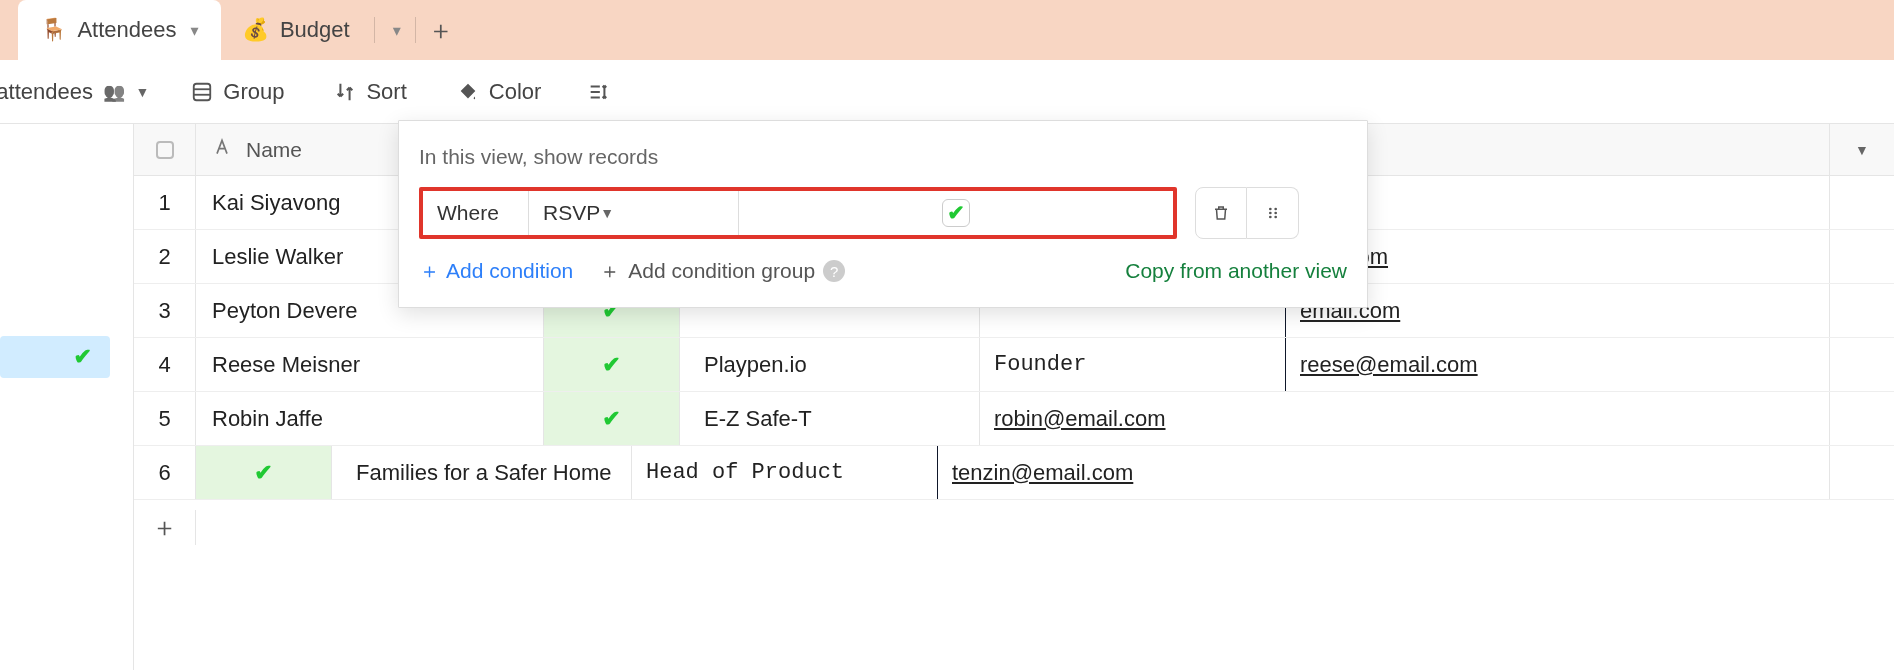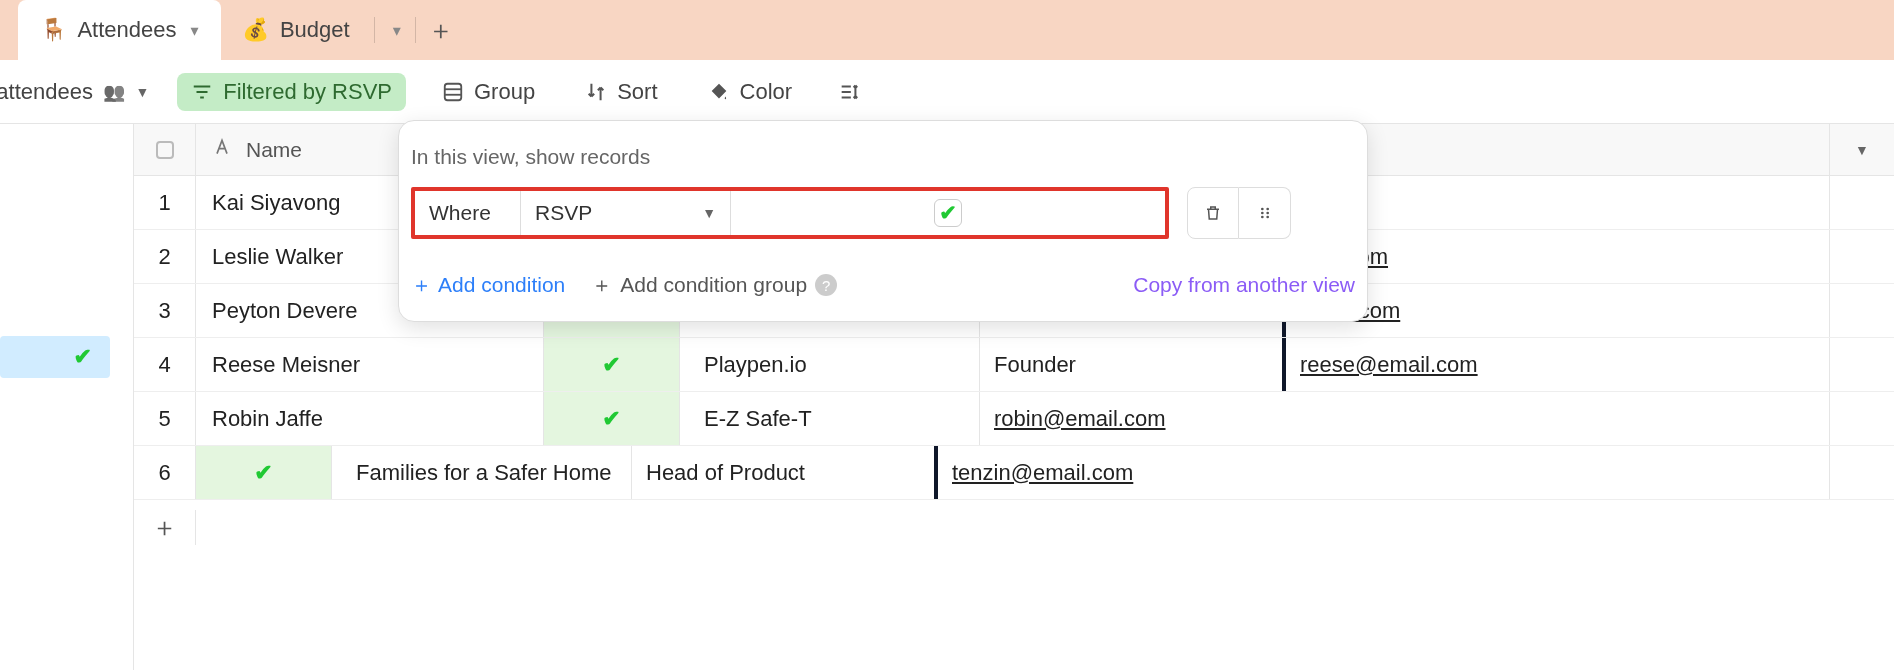--- a/index.html
+++ b/index.html
@@ -105,21 +105,21 @@
     height: 52px;
     border-bottom: 1px solid #e5e5e5;
     background:#f8f8f8;
     color:#555;
     font-size: 21px;
   }
   .col-rownum { width: 62px; display:flex; align-items:center; justify-content:center; border-right:1px solid #e5e5e5;}
   .col-name   { width: 348px; display:flex; align-items:center; gap:14px; padding-left:16px; border-right:1px solid #e5e5e5;}
   .col-rsvp   { width: 136px; display:flex; align-items:center; justify-content:center; border-right:1px solid #e5e5e5; }
   .col-company{ width: 300px; display:flex; align-items:center; padding-left:24px; border-right:1px solid #e5e5e5;}
-  .col-role   { width: 306px; display:flex; align-items:center; padding-left:14px; border-right:4px solid #0f172a;}
+  .col-role   { width: 306px; display:flex; align-items:center; padding-left:14px; border-right:1px solid #0f172a;font-family:Liberation Mono, monospace;}
   .col-email  { flex:1; display:flex; align-items:center; padding-left:14px; border-right:1px solid #e5e5e5;}
   .col-add    { width: 64px; display:flex; align-items:center; justify-content:center; color:#888;}
   .grid-header .col-add { font-size:24px;}
 
   .grid-row {
     display:flex;
     height: 54px;
     border-bottom: 1px solid #eee;
     font-size: 22px; color:#222;
   }
@@ -136,47 +136,47 @@
   }
 
   
   .filter-popover {
     position: absolute;
     top: 120px;
     left: 398px;
     width: 970px;
     background:#fff;
     border: 1px solid #ddd;
-    border-radius: 16px;
+    border-radius: 1px;
     box-shadow: 0 6px 22px rgba(0,0,0,.12);
-    padding: 24px 12px 22px;
+    padding: 24px 20px 22px;
     z-index: 50;
   }
   .filter-popover .popover-title {
     color:#666; font-size:21px; margin-bottom: 18px;
   }
   .cond-row {
     display:flex; align-items:stretch;
     height: 52px;
-    margin-bottom: 32px;
+    margin-bottom: 18px;
   }
   .cond-highlight {
     display:flex; align-items:stretch;
     border: 4px solid #e0352b;
     border-radius: 2px;
     flex: 0 0 758px;
   }
   .cond-cell {
     display:flex; align-items:center;
     border-right:1px solid #ddd;
     padding: 0 14px;
     font-size: 21px; color:#333;
   }
   .cond-where { width: 106px; }
-  .cond-field { width: 210px; justify-content:space-between; }
+  .cond-field { width: 210px; }
   .cond-op    { width: 208px; }
   .cond-val   { flex:1; justify-content:center; border-right:none;}
   .cond-val .val-check {
     width:28px; height:28px; border:1px solid #ccc; border-radius:6px;
     display:flex; align-items:center; justify-content:center;
     color:#20c933; font-weight:700;
   }
   .cond-actions {
     display:flex; align-items:stretch; margin-left: 18px;
   }
@@ -190,21 +190,21 @@
   .filter-footer {
     display:flex; align-items:center; gap:26px;
     font-size:21px;
   }
   .add-cond { color:#2d7ff9; cursor:pointer; display:flex; align-items:center; gap:6px;}
   .add-cond-group { color:#555; cursor:pointer; display:flex; align-items:center; gap:8px;}
   .help-q {
     width:22px; height:22px; border-radius:50%; background:#ccc; color:#fff;
     display:inline-flex; align-items:center; justify-content:center; font-size:15px;
   }
-  .copy-from { margin-left:auto; color:#8b5cf6; cursor:pointer;}
+  .copy-from { margin-left:auto; color:#15803d; cursor:pointer;}
 
   
   .left-check-row {
     position:absolute;
     left:0; top: 336px; 
     width:110px; height:42px;
     background:#d1ecff;
     border-radius:4px;
     display:flex; align-items:center; justify-content:flex-end;
     padding-right:18px;
@@ -235,28 +235,20 @@
 </div>
 
 <div class="view-toolbar">
   <div class="view-name">
     <span>d attendees</span>
     <span class="tool-icon people-icon"></span>
     <span class="caret-down">▼</span>
   </div>
 
 
-  <div class="tool-btn filtered">
-    <span class="tool-icon" style="color:#2e6a30">
-      <svg viewBox="0 0 24 24" fill="currentColor">
-          <path d="M3 5h18v2H3zM6 11h12v2H6zM10 17h4v2h-4z"></path>
-        </svg>
-    </span>
-    <span>Filtered by RSVP</span>
-  </div>
 
   <div class="tool-btn">
     <span class="tool-icon">
       <svg viewBox="0 0 24 24" fill="none" stroke="currentColor" stroke-width="2">
           <rect x="3" y="3" width="18" height="18" rx="3"></rect>
           <line x1="3" y1="9" x2="21" y2="9"></line>
           <line x1="3" y1="15" x2="21" y2="15"></line>
         </svg>
     </span>
     <span>Group</span>

